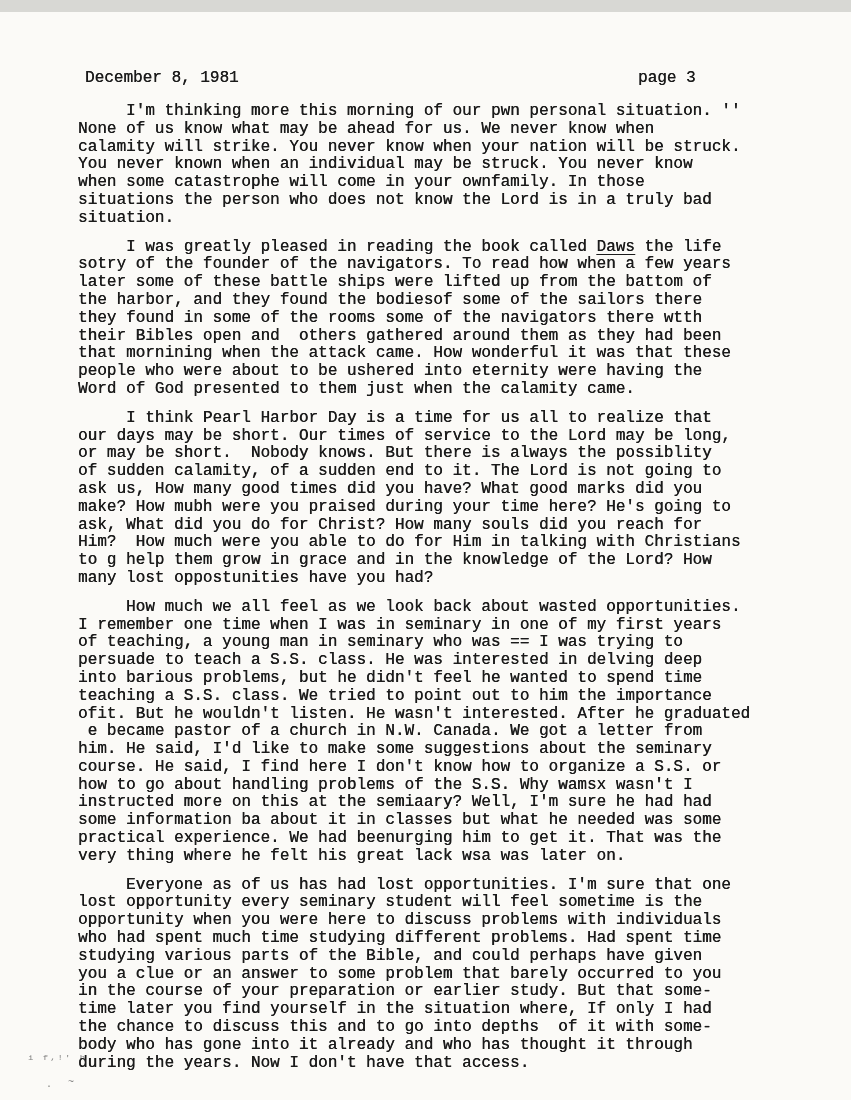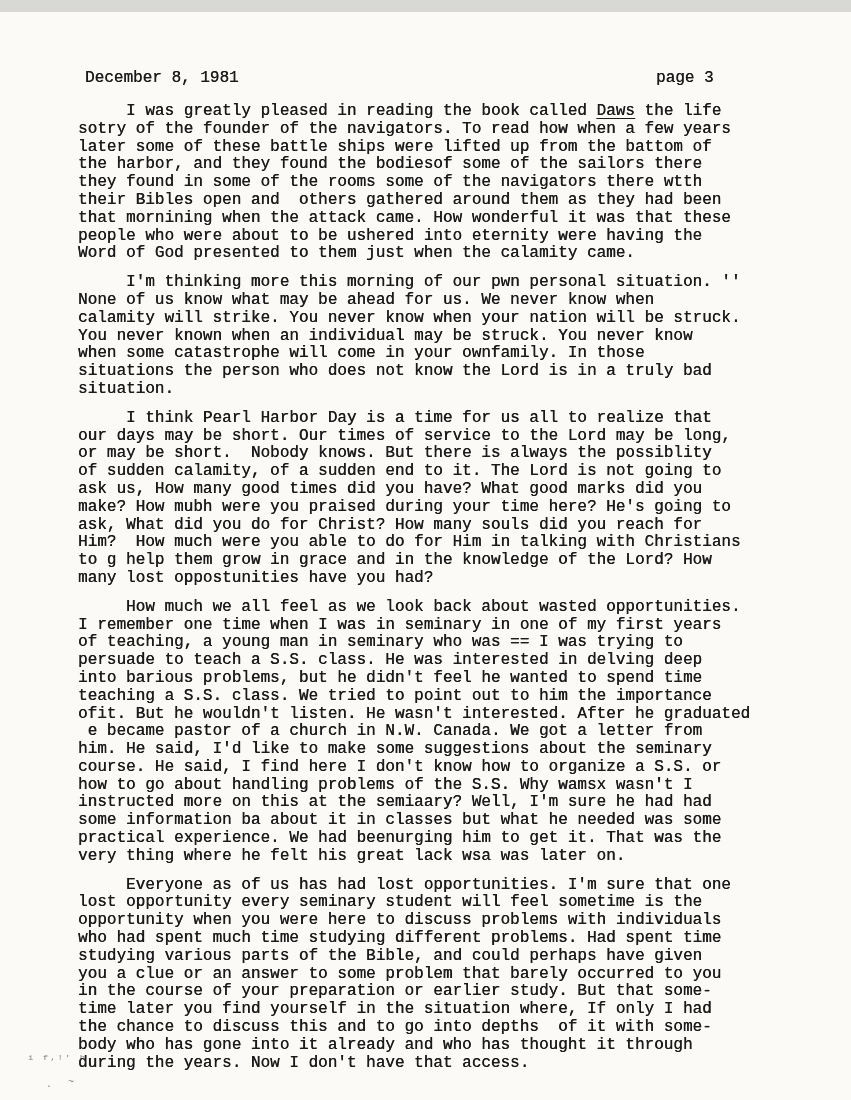--- a/index.html
+++ b/index.html
@@ -17,21 +17,21 @@
     text-shadow: 0.3px 0 0 currentColor;
   }
   .content {
     position: absolute;
     left: 78px;
     top: 58px;
     right: 30px;
   }
   .hdr { position: relative; height: 20px; margin-bottom: 13px; }
   .hdr .date { position: absolute; left: 7px; top: 0; }
-  .hdr .pagenum { position: absolute; left: 578px; top: 0; }
+  .hdr .pagenum { position: absolute; left: 560px; top: 0; }
   .para {
     margin: 0 0 11px 0;
     white-space: pre-wrap;
   }
   .u { text-decoration: underline; text-underline-offset: 3px; }
   .smudge { position: absolute; color: #555; opacity: 0.75; text-shadow: none; }
   .smudge-a { left: 28px; top: 1038px; font-size: 9px; letter-spacing: 2px; transform: scaleY(0.9); }
   .smudge-b { left: 46px; top: 1066px; font-size: 10px; }
   .smudge-c { left: 68px; top: 1062px; font-size: 10px; }
 </style>
@@ -39,37 +39,37 @@
 <body>
 
 <div class="page">
   <div class="content">
 
     <div class="hdr">
       <span class="date">December 8, 1981</span>
       <span class="pagenum">page 3</span>
     </div>
 
+    <p class="para">     I'm thinking more this morning of our pwn personal situation. ''
+None of us know what may be ahead for us. We never know when
+calamity will strike. You never know when your nation will be struck.
+You never known when an individual may be struck. You never know
+when some catastrophe will come in your ownfamily. In those
+situations the person who does not know the Lord is in a truly bad
+situation.</p>
+
     <p class="para"><span>     I was greatly pleased in reading the book called </span><span class="u">Daws</span><span> the life
 sotry of the founder of the navigators. To read how when a few years
 later some of these battle ships were lifted up from the battom of
 the harbor, and they found the bodiesof some of the sailors there
 they found in some of the rooms some of the navigators there wtth
 their Bibles open and  others gathered around them as they had been
 that mornining when the attack came. How wonderful it was that these
 people who were about to be ushered into eternity were having the
 Word of God presented to them just when the calamity came.</span></p>
-
-    <p class="para">     I'm thinking more this morning of our pwn personal situation. ''
-None of us know what may be ahead for us. We never know when
-calamity will strike. You never know when your nation will be struck.
-You never known when an individual may be struck. You never know
-when some catastrophe will come in your ownfamily. In those
-situations the person who does not know the Lord is in a truly bad
-situation.</p>
 
     <p class="para">     I think Pearl Harbor Day is a time for us all to realize that
 our days may be short. Our times of service to the Lord may be long,
 or may be short.  Nobody knows. But there is always the possiblity
 of sudden calamity, of a sudden end to it. The Lord is not going to
 ask us, How many good times did you have? What good marks did you
 make? How mubh were you praised during your time here? He's going to
 ask, What did you do for Christ? How many souls did you reach for
 Him?  How much were you able to do for Him in talking with Christians
 to g help them grow in grace and in the knowledge of the Lord? How

